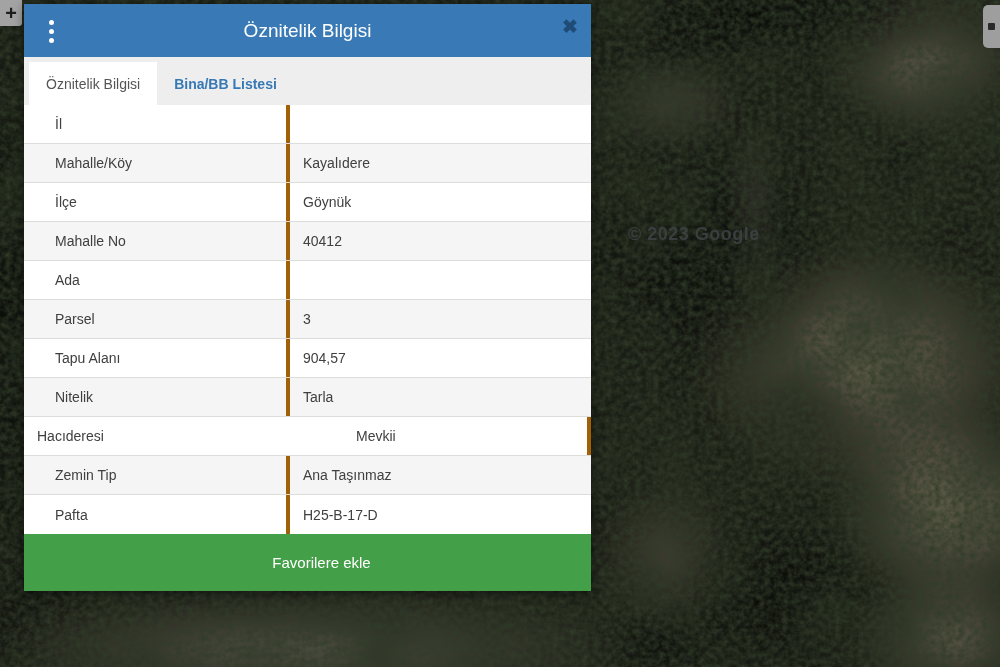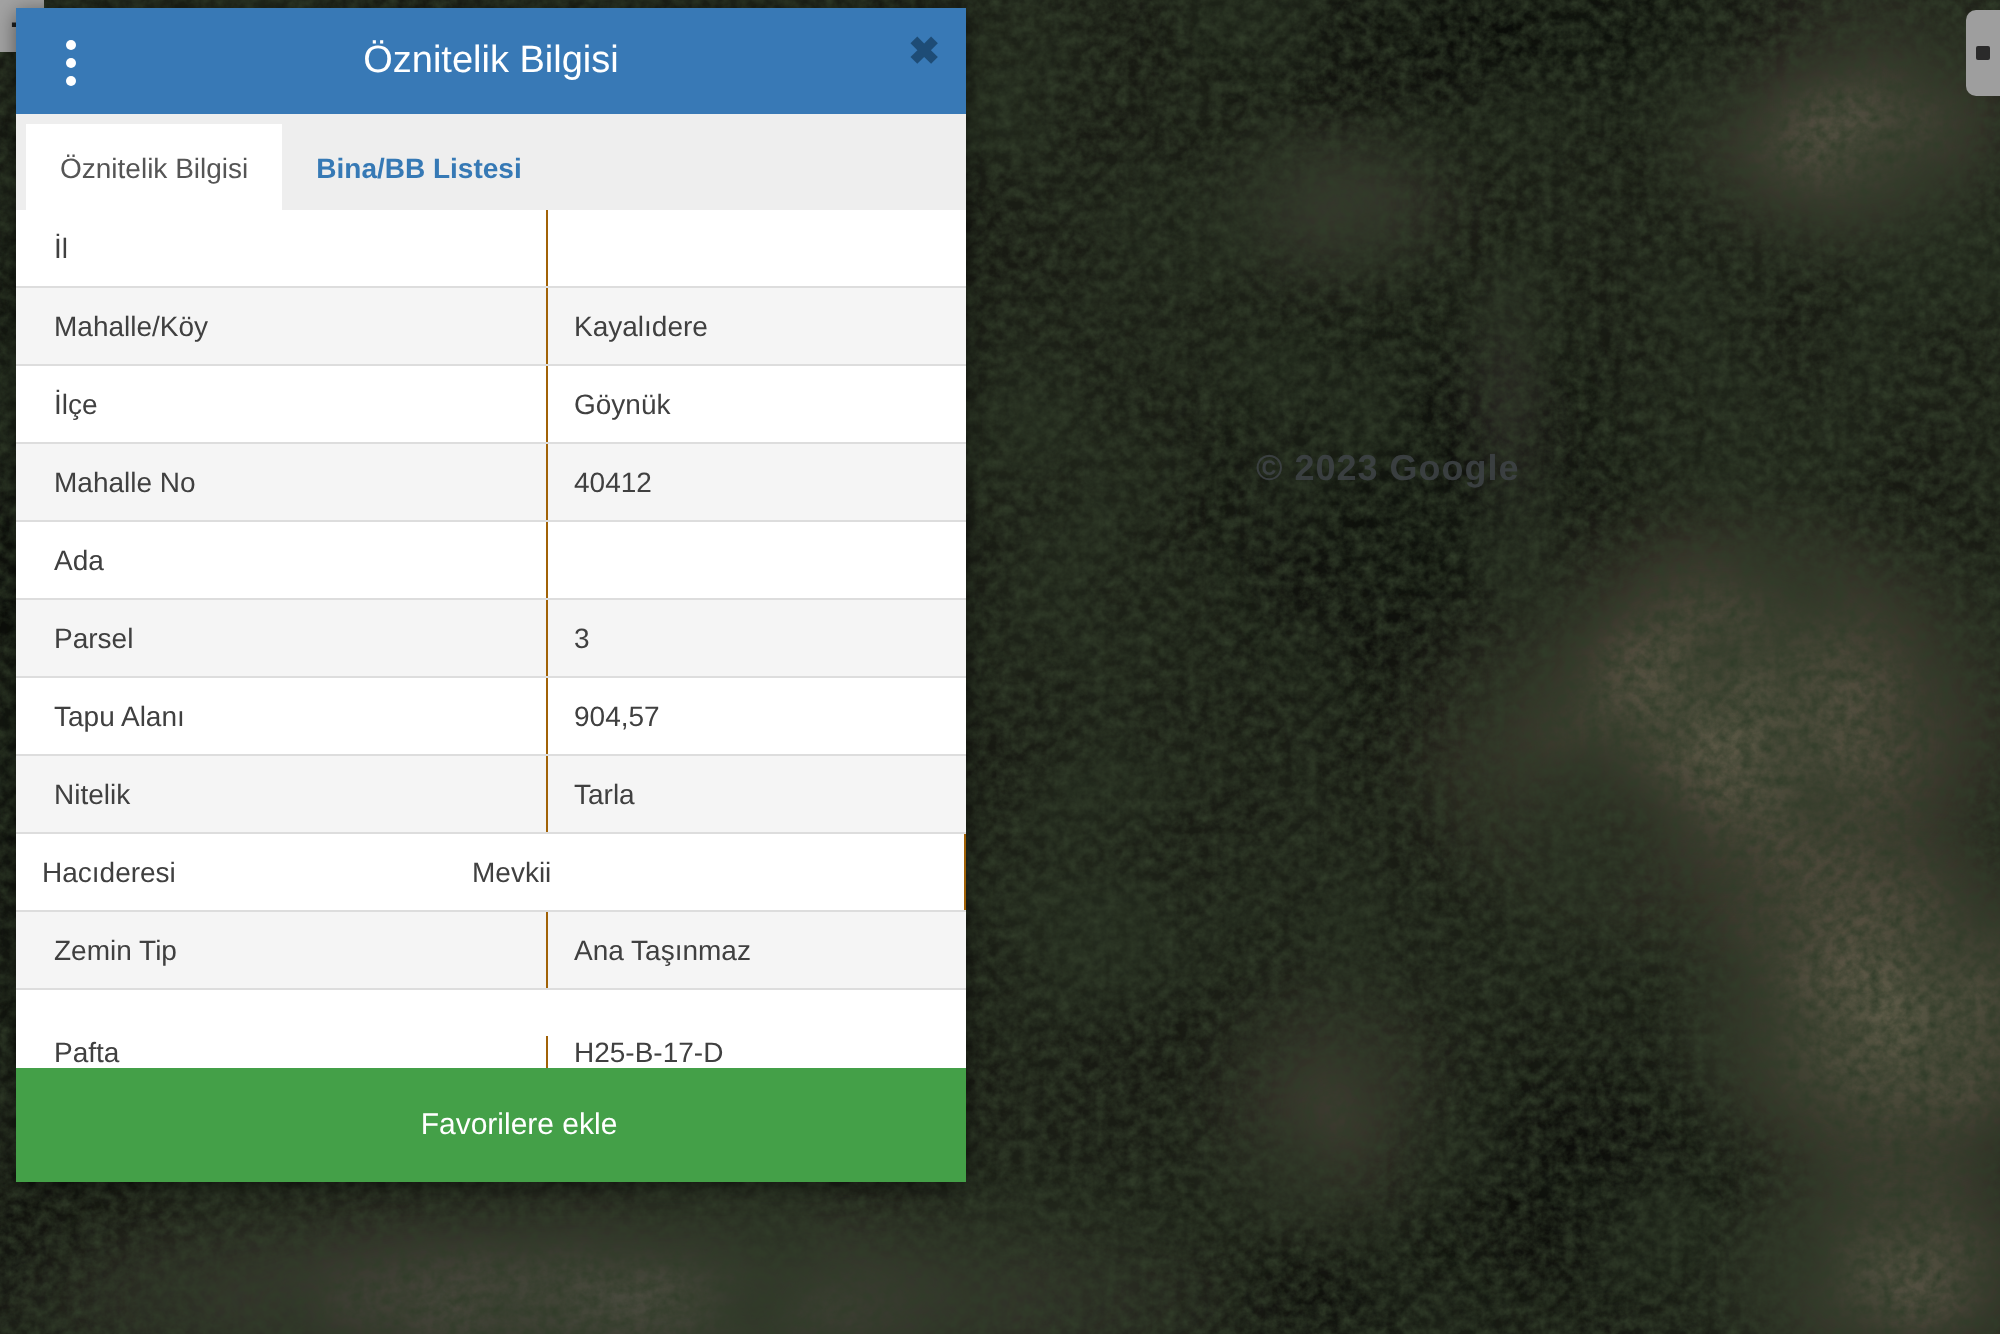--- a/index.html
+++ b/index.html
@@ -58,21 +58,21 @@
     background: #9e9e9e; border: none; border-radius: 5px;
     cursor: pointer;
   }
   .corner-control .glyph {
     position: absolute; left: 5px; top: 18px;
     width: 7px; height: 7px; background: #2a2a2a; border-radius: 1px;
   }
 
   
   .dialog {
-    position: absolute; left: 8px; top: 4px; width: 475px;
+    position: absolute; left: 24px; top: 4px; width: 567px;
     box-shadow: 0 2px 10px rgba(0,0,0,.5);
     background: #fde047;
   }
   .dlg-header {
     position: relative; height: 53px;
     background: var(--header-blue, #3879b6);
     display: flex; align-items: center; justify-content: center;
   }
   .kebab {
     position: absolute; left: 18px; top: 12px;
@@ -97,23 +97,23 @@
     height: 43px; padding: 0 17px;
     display: flex; align-items: center;
     font-size: 14px; cursor: pointer; white-space: nowrap;
   }
   .tab.active { background: #fff; color: #555; }
   .tab:not(.active) { color: var(--link-blue, #3679b5); font-weight: bold; }
 
   .attr-table { background: #fff; }
   .attr-row { display: flex; height: 39px; border-bottom: 1px solid #ddd; background: #fff; }
   .attr-row:nth-child(even) { background: #f5f5f5; }
-  .attr-row:last-child { border-bottom: none; align-items: flex-end; }
+  .attr-row:last-child { border-bottom: none; }
   .cell { display: flex; align-items: center; font-size: 14px; color: #404040; }
-  .cell.label { width: 266px; border-right: 1px solid #a16207; padding-left: 19px; }
+  .cell.label { width: 266px; border-right: 4px solid #a16207; padding-left: 31px; }
   .cell.value { flex: 1; padding-left: 13px; }
 
   .fav-btn {
     display: block; width: 100%; height: 57px;
     background: var(--button-green, #44a048);
     border: none; color: #fff; font-size: 15px; font-weight: 500;
     cursor: pointer; font-family: "Liberation Sans", sans-serif; padding-left: 28px;
   }
 </style>
 </head>

